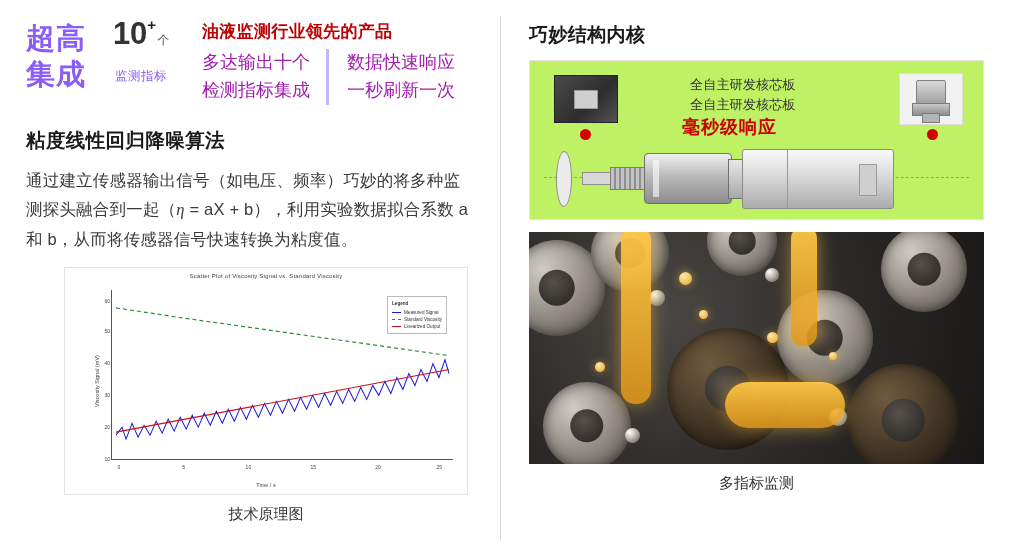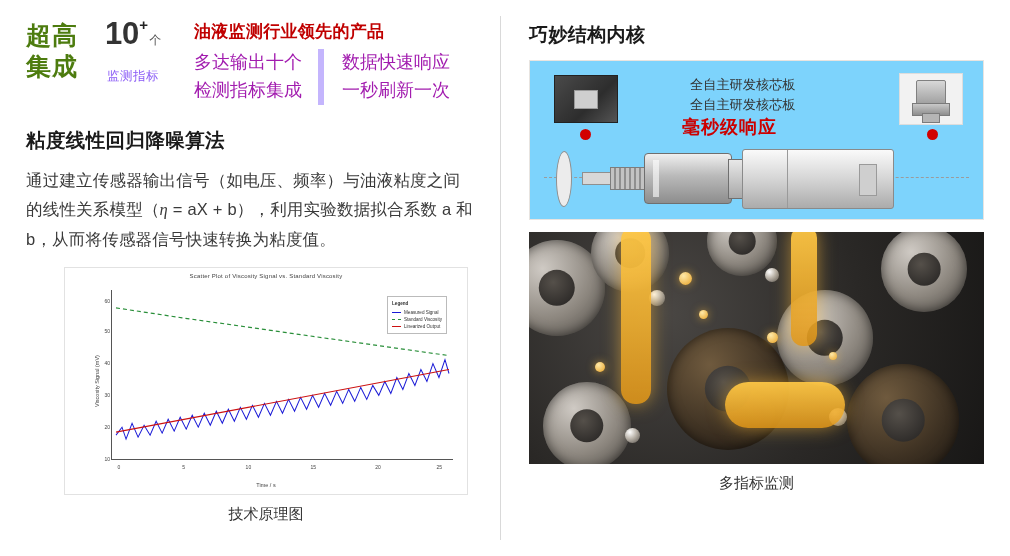--- a/index.html
+++ b/index.html
@@ -38,25 +38,25 @@
     padding: 18px 24px 10px 28px;
   }
 
   
   .banner {
     display: flex;
     align-items: flex-start;
     gap: 14px;
   }
   .banner-title {
-    font-size: 25px;
+    font-size: 29px;
     font-weight: bold;
     line-height: 1.25;
     letter-spacing: 1px;
-    color: #4d7c0f;
+    color: #8b5cf6;
     white-space: pre-line;
     padding-top: 2px;
   }
   .metric-box {
     text-align: center;
     padding: 0 10px 0 4px;
     min-width: 74px;
   }
   .metric-num {
     font-size: 31px;
@@ -99,21 +99,21 @@
     display: flex;
     font-size: 18px;
     color: #a21caf;
     line-height: 1.55;
   }
   .banner-cols .bc {
     padding-right: 16px;
   }
   .banner-cols .bc2 {
     padding-left: 18px;
-    border-left: 6px solid #c4b5fd;
+    border-left: 3px solid #c4b5fd;
   }
 
   
   .sec-title {
     font-size: 19.5px;
     font-weight: bold;
     color: #1a1a1a;
     margin: 22px 0 12px 0;
     letter-spacing: 0.4px;
   }
@@ -159,21 +159,21 @@
   .r-para {
     font-size: 14.8px;
     line-height: 1.62;
     color: #3a3a3a;
     letter-spacing: 0.1px;
   }
   .panel {
     margin-top: 12px;
     width: 455px;
     height: 160px;
-    background: #7dd3fc;
+    background: #bef264;
     border: 1px solid #e8e4e0;
     box-sizing: border-box;
     position: relative;
   }
   .panel-label-lines {
     position: absolute;
     left: 160px;
     top: 14px;
     font-size: 13.2px;
     line-height: 1.5;
@@ -468,21 +468,21 @@
           <div class="bc2">
             <div>数据快速响应</div>
             <div>一秒刷新一次</div>
           </div>
         </div>
       </div>
     </div>
 
     <div class="sec-title">粘度线性回归降噪算法</div>
 
-    <div class="sec-para"><span>通过建立传感器输出信号（如电压、频率）与油液粘度之间的线性关系模型（</span><span class="ital">η</span><span> = aX + b），利用实验数据拟合系数 a 和 b，从而将传感器信号快速转换为粘度值。</span></div>
+    <div class="sec-para"><span>通过建立传感器输出信号（如电压、频率）巧妙的将多种监测探头融合到一起（</span><span class="ital">η</span><span> = aX + b），利用实验数据拟合系数 a 和 b，从而将传感器信号快速转换为粘度值。</span></div>
 
     <div class="chart-wrap">
       <div class="chart-title">Scatter Plot of Viscosity Signal vs. Standard Viscosity</div>
       <div class="y-label">Viscosity Signal (mV)</div>
       <div class="x-label">Time / s</div>
 
       <div class="plot">
         <div class="ticky" style="bottom:-3px">10</div>
         <div class="ticky" style="bottom:29px">20</div>
         <div class="ticky" style="bottom:61px">30</div>

